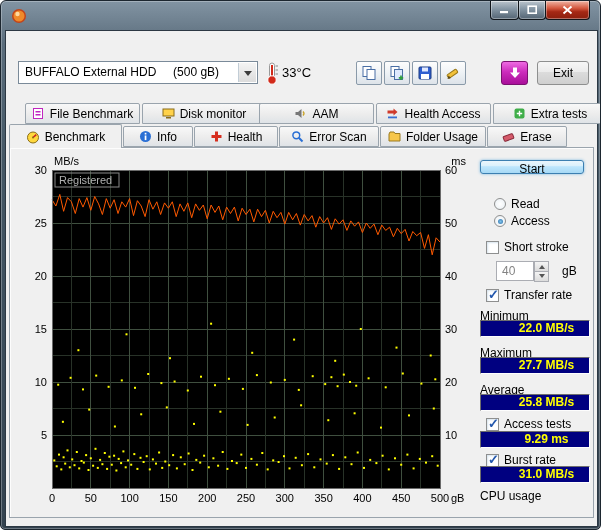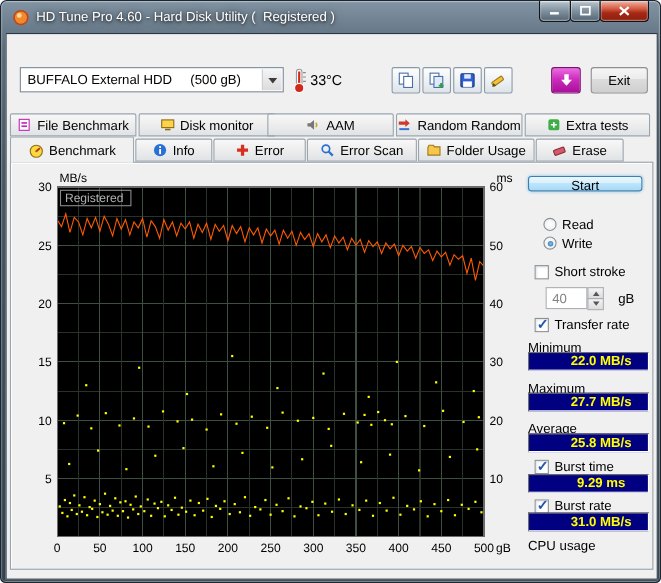--- a/index.html
+++ b/index.html
@@ -42,21 +42,21 @@
   .magenta-btn{position:absolute;left:495px;top:30px;width:27px;height:24px;border:1px solid #7a1070;
     border-radius:3px;background:linear-gradient(#ee6ae2,#cc2cbc 45%,#a90f9a);
     display:flex;align-items:center;justify-content:center;}
   .btn{font-family:"Liberation Sans",sans-serif;font-size:12px;color:#000;border:1px solid #8e8f8f;border-radius:3px;
     background:linear-gradient(#f6f6f6,#ebebeb 45%,#dcdcdc 46%,#cfcfcf);}
   .exit-btn{position:absolute;left:531px;top:30px;width:52px;height:24px;}
   
   .tab{position:absolute;display:flex;align-items:center;justify-content:center;gap:5px;font-size:12px;
     border:1px solid #9aa4ad;border-radius:2px 2px 0 0;
     background:linear-gradient(#f8f8f8,#ececec 55%,#dfe3e7);cursor:default;}
-  .tabrow1 .tab{top:72px;height:21px;}
+  .tabrow1 .tab{top:72px;height:21px;margin-left:16px;}
   .tabrow2 .tab{top:95px;height:21px;}
   .tab.active{top:93px;height:24px;background:#f0f0f0;border-bottom:none;z-index:3;}
   
   .tabpage{position:absolute;left:3px;top:116px;width:585px;height:371px;background:#f0f0f0;
     border:1px solid #9aa4ad;box-shadow:inset 1px 1px 0 #fdfdfd;z-index:1;}
   #chart-svg{position:absolute;left:6px;top:6px;font-family:"Liberation Sans",sans-serif;}
   
   .start-btn{position:absolute;left:470px;top:12px;width:104px;height:14px;font-size:12px;
     border:1px solid #3c7fb1;border-radius:3px;
     background:linear-gradient(#eaf6fd,#d9f0fc 45%,#bee6fd 46%,#a7d9f5);
@@ -88,21 +88,20 @@
 <div class="window">
 
   <div class="titlebar">
     <span class="app-icon">
       <svg width="16" height="16">
           <circle cx="8" cy="8" r="7" fill="#c2441a"></circle>
           <circle cx="8" cy="8" r="5.5" fill="#f08a2a"></circle>
           <circle cx="6.5" cy="6" r="2.2" fill="#ffd9a0"></circle>
         </svg>
     </span>
-    <span class="title-text">HD Tune Pro 4.60 - Hard Disk Utility (  Registered )</span>
     <div class="cap-group">
       <div class="cap-btn min">
         <svg width="11" height="9">
             <rect x="1" y="5" width="8" height="2.2" fill="#fff"></rect>
           </svg>
       </div>
       <div class="cap-btn max">
         <svg width="11" height="10">
             <rect x="1.2" y="1.2" width="8" height="7" fill="none" stroke="#fff" stroke-width="1.6"></rect>
           </svg>
@@ -190,21 +189,21 @@
             <polygon points="1.5,5 4,5 7.5,2 7.5,11 4,8 1.5,8" fill="#777"></polygon>
             <path d="M9 4.5 q2 2 0 4" stroke="#caa42a" fill="none" stroke-width="1.3"></path>
           </svg>
         <span>AAM</span>
       </div>
       <div class="tab" style="left:354px;width:115px">
         <svg width="13" height="13">
             <polygon points="1.5,3.5 7.5,3.5 7.5,1.5 11.5,5 7.5,8.5 7.5,6.5 1.5,6.5" fill="#d03a2a"></polygon>
             <rect x="2" y="9.5" width="9" height="1.8" fill="#3a6fd0"></rect>
           </svg>
-        <span>Random Random</span>
+        <span>Health Access</span>
       </div>
       <div class="tab" style="left:471px;width:114px">
         <svg width="13" height="13">
             <rect x="1.5" y="1.5" width="10" height="10" rx="2" fill="#3fae49"></rect>
             <path d="M6.5 3.8v5.4M3.8 6.5h5.4" stroke="#fff" stroke-width="1.4"></path>
           </svg>
         <span>Extra tests</span>
       </div>
     </div>
 
@@ -222,21 +221,21 @@
             <circle cx="6.5" cy="6.5" r="5.5" fill="#2a6fd4"></circle>
             <rect x="5.7" y="2.8" width="1.7" height="1.7" fill="#fff"></rect>
             <rect x="5.7" y="5.5" width="1.7" height="4.6" fill="#fff"></rect>
           </svg>
         <span>Info</span>
       </div>
       <div class="tab" style="left:188px;width:84px">
         <svg width="13" height="13">
             <path d="M5 1.5h3v3.5h3.5v3H8v3.5H5V8H1.5V5H5z" fill="#d62e1f"></path>
           </svg>
-        <span>Error</span>
+        <span>Health</span>
       </div>
       <div class="tab" style="left:273px;width:100px">
         <svg width="13" height="13">
             <circle cx="5.3" cy="5.3" r="3.4" fill="none" stroke="#2a6fd4" stroke-width="1.5"></circle>
             <line x1="7.8" y1="7.8" x2="11.5" y2="11.5" stroke="#2a6fd4" stroke-width="2"></line>
           </svg>
         <span>Error Scan</span>
       </div>
       <div class="tab" style="left:374px;width:106px">
         <svg width="13" height="13">
@@ -470,21 +469,21 @@
         </svg>
 
       <button class="start-btn">Start</button>
 
       <div class="row" style="left:484px;top:49px">
         <span class="radio"></span>
         <span>Read</span>
       </div>
       <div class="row" style="left:484px;top:66px">
         <span class="radio sel"></span>
-        <span>Write</span>
+        <span>Access</span>
       </div>
 
       <div class="row" style="left:476px;top:92px">
         <span class="cb"></span>
         <span>Short stroke</span>
       </div>
       <div class="spin-field">40</div>
       <div class="spin-btns">
         <div class="spin-b">
             <span class="arr-up"></span>
@@ -504,21 +503,21 @@
       <div class="vbox" style="left:470px;top:172px">22.0 MB/s</div>
 
       <span class="vlabel" style="left:470px;top:198px">Maximum</span>
       <div class="vbox" style="left:470px;top:209px">27.7 MB/s</div>
 
       <span class="vlabel" style="left:470px;top:235px">Average</span>
       <div class="vbox" style="left:470px;top:246px">25.8 MB/s</div>
 
       <div class="row" style="left:476px;top:269px">
         <span class="cb checked"></span>
-        <span>Burst time</span>
+        <span>Access tests</span>
       </div>
       <div class="vbox" style="left:470px;top:283px">9.29 ms</div>
 
       <div class="row" style="left:476px;top:305px">
         <span class="cb checked"></span>
         <span>Burst rate</span>
       </div>
       <div class="vbox" style="left:470px;top:318px">31.0 MB/s</div>
 
       <span class="vlabel" style="left:470px;top:341px">CPU usage</span>

